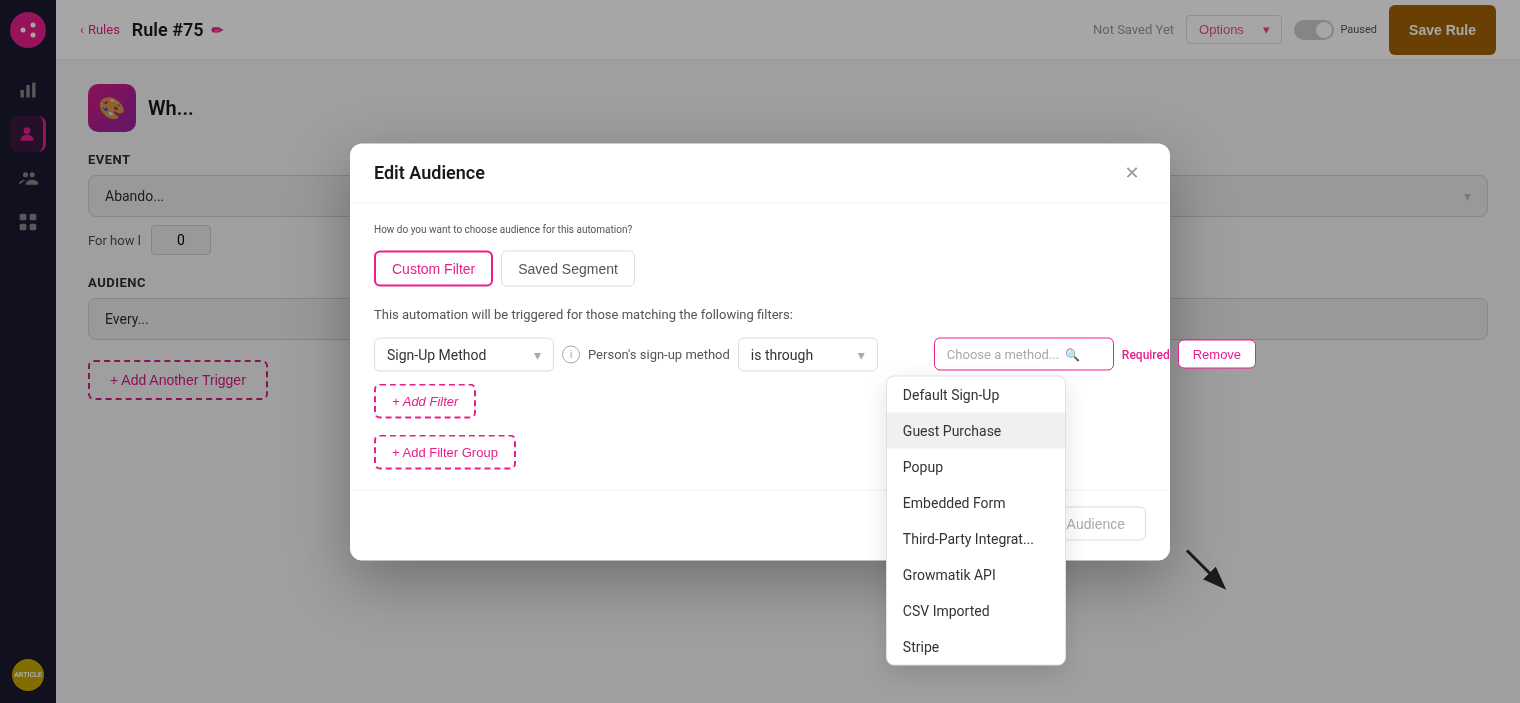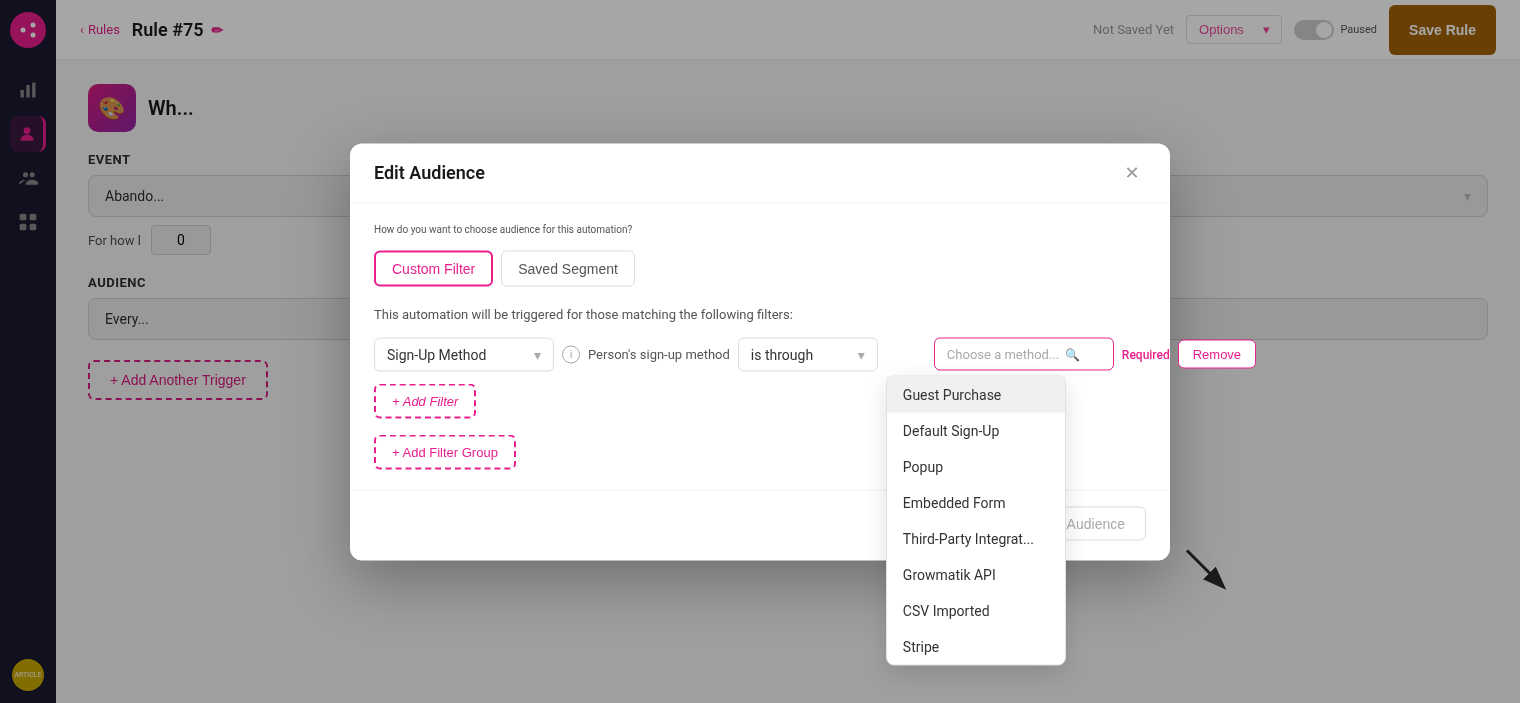--- a/index.html
+++ b/index.html
@@ -47,21 +47,21 @@
       border-right: 3px solid #e91e8c;
     }
     .sidebar-bottom {
       margin-top: auto;
     }
     .avatar-circle {
       width: 32px; height: 32px;
       background: #c8a800;
       border-radius: 50%;
       display: flex; align-items: center; justify-content: center;
-      font-size: 9px; color: #fff; font-weight: normal;
+      font-size: 9px; color: #fff; font-weight: bold;
     }
 
     
     .main-content {
       position: absolute;
       left: 56px; top: 0;
       width: 1464px;
       height: 703px;
       background: #f5f5f5;
     }
@@ -581,25 +581,25 @@
         <span style="color:#aaa;margin-left:auto;">▾</span>
       </div>
 
       <div class="method-input-wrapper">
         <div class="method-input">
           <span>Choose a method...</span>
           <span class="search-icon-small">🔍</span>
         </div>
 
         <div class="method-dropdown">
+          <div class="method-dropdown-item">
+            <span>Default Sign-Up</span>
+          </div>
           <div class="method-dropdown-item highlighted">
             <span>Guest Purchase</span>
-          </div>
-          <div class="method-dropdown-item">
-            <span>Default Sign-Up</span>
           </div>
           <div class="method-dropdown-item">
             <span>Popup</span>
           </div>
           <div class="method-dropdown-item">
             <span>Embedded Form</span>
           </div>
           <div class="method-dropdown-item">
             <span>Third-Party Integrat...</span>
           </div>

